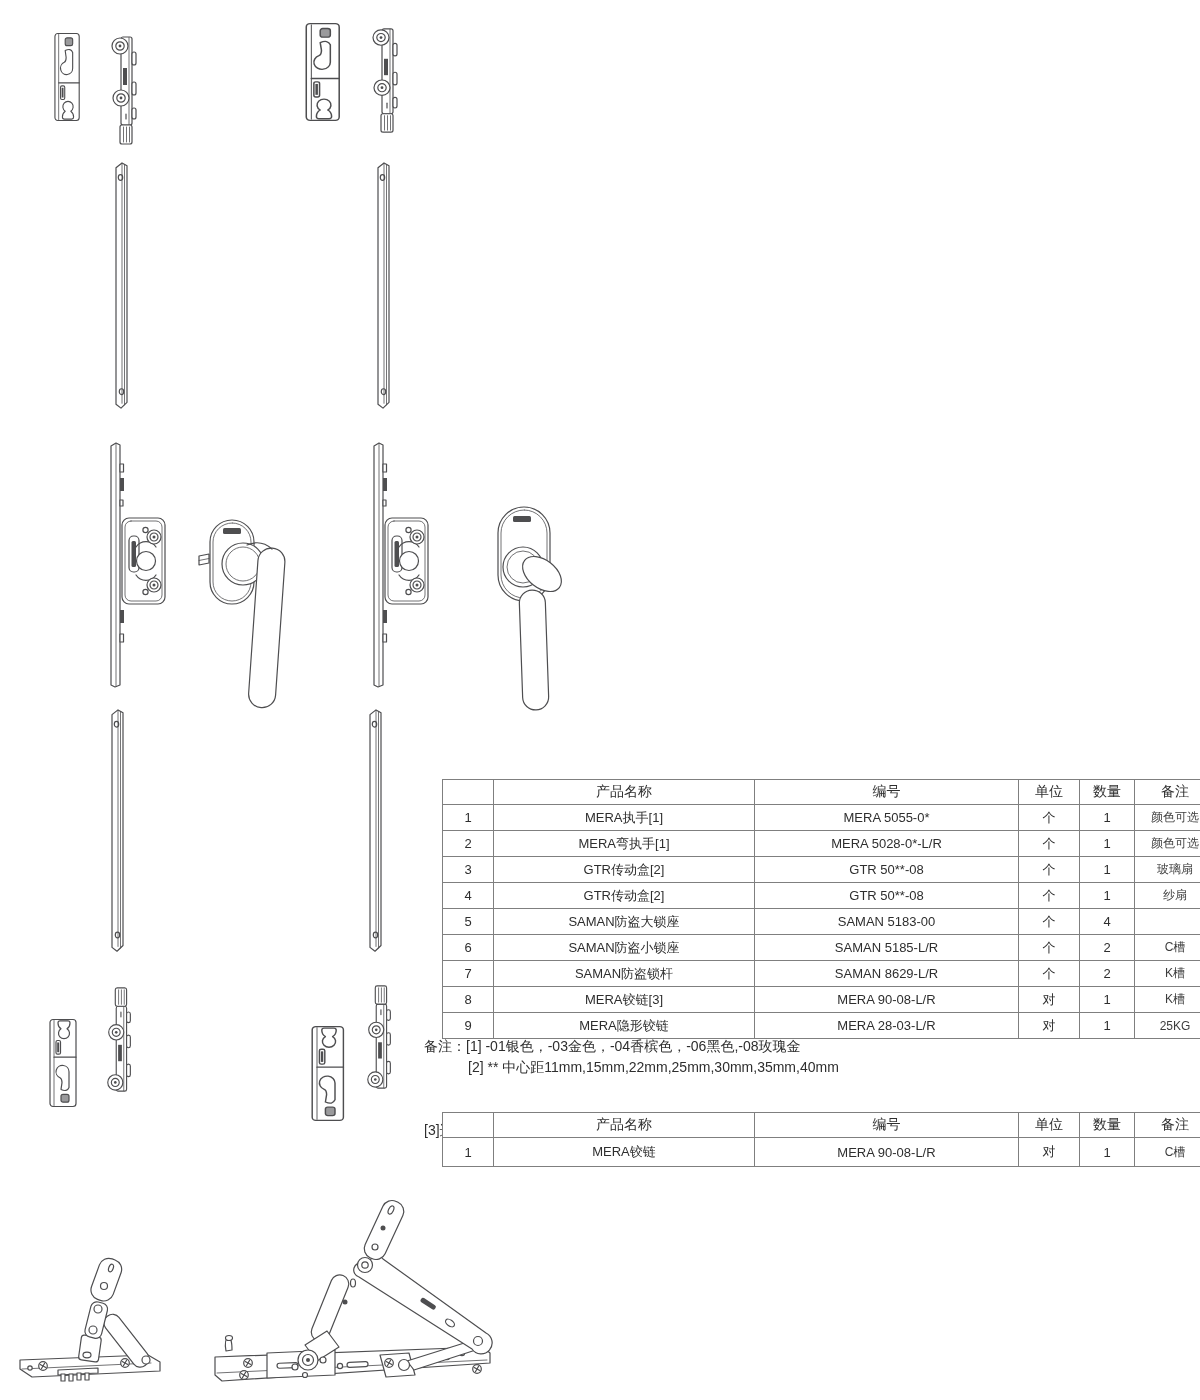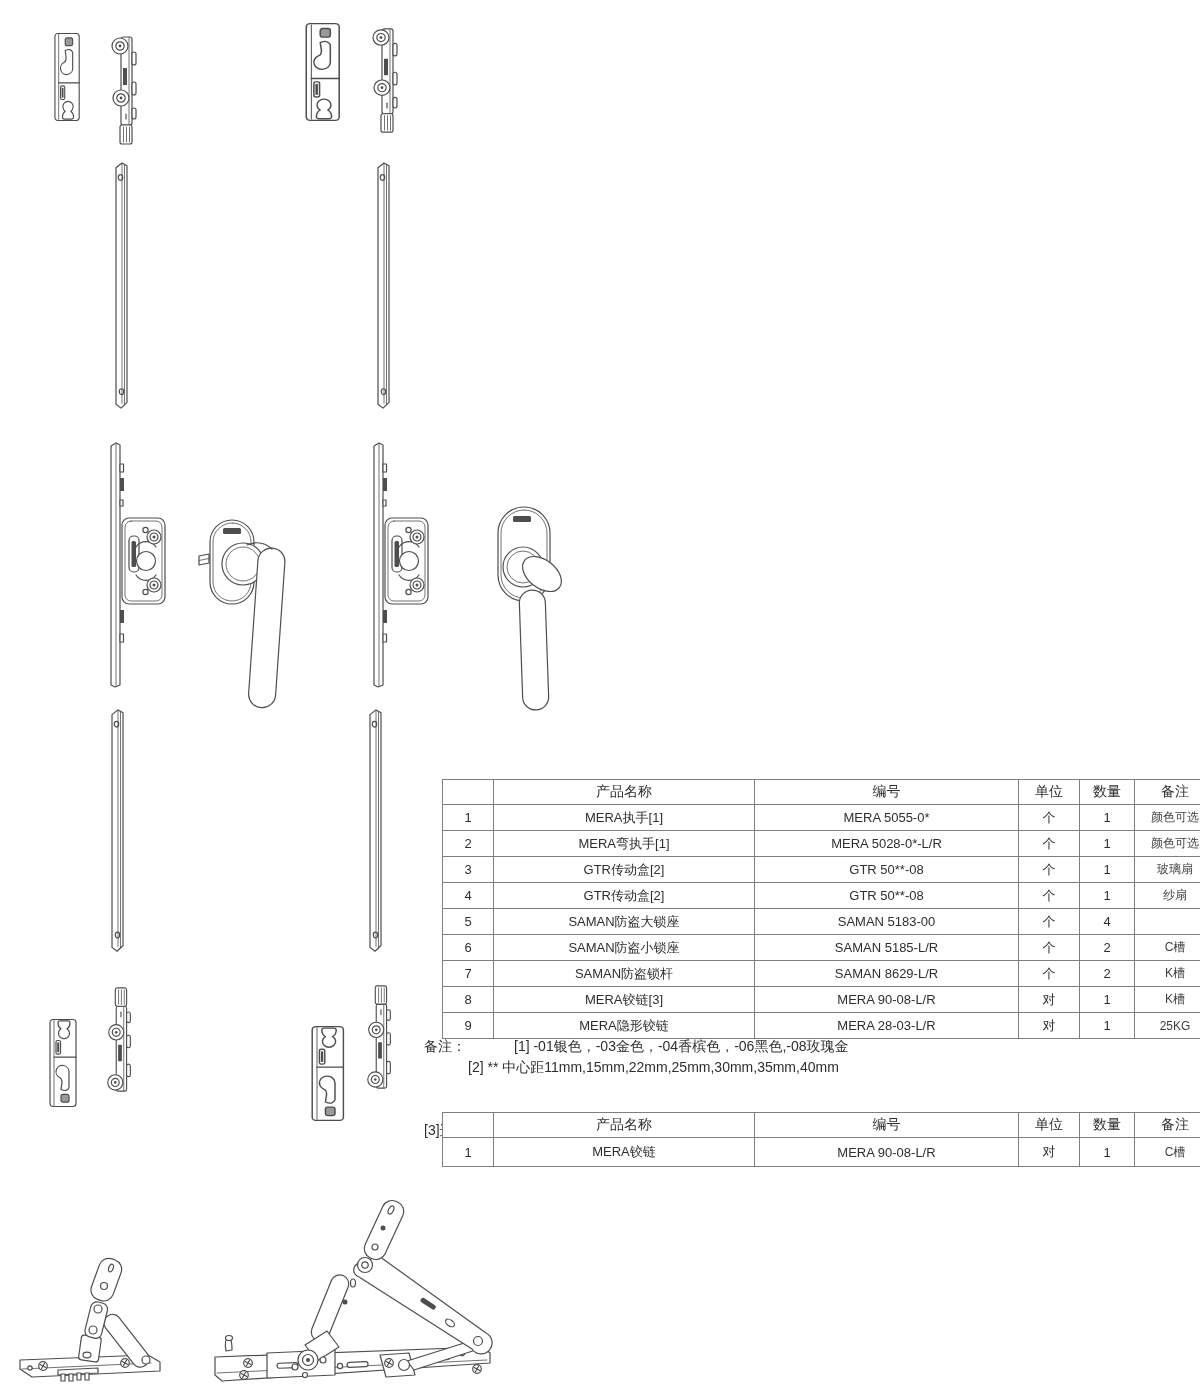--- a/index.html
+++ b/index.html
@@ -11,21 +11,21 @@
   .sym .nf{fill:none;}
   .sym .thin{stroke-width:0.8;}
   table.parts{position:absolute;border-collapse:collapse;table-layout:fixed;background:#fff;margin-left:18px;}
   table.parts th,table.parts td{border:1px solid #7f7f7f;text-align:center;vertical-align:middle;
      padding:0 2px;font-weight:normal;color:#2e2e2e;overflow:hidden;white-space:nowrap;}
   table.parts th{font-size:14px;height:24px;}
   table.parts td{font-size:13px;height:25px;}
   table.parts td.remark{font-size:12px;color:#3d3d3d;}
   #table2 td{height:28px;}
   .notes{position:absolute;left:424px;top:1036px;font-size:14px;line-height:21px;color:#2e2e2e;}
-  .note-line{display:flex;gap:48px;}
+  .note-line{display:flex;}
   .note-label{flex:0 0 auto;}
   .note-indent{margin-left:44px;}
   .sec-title{position:absolute;left:424px;top:1108px;font-size:14px;color:#2e2e2e;margin-top:14px;}
 </style>
 </head>
 <body>
 
 <div class="canvas">
 
   <svg width="0" height="0" style="position:absolute" aria-hidden="true">

